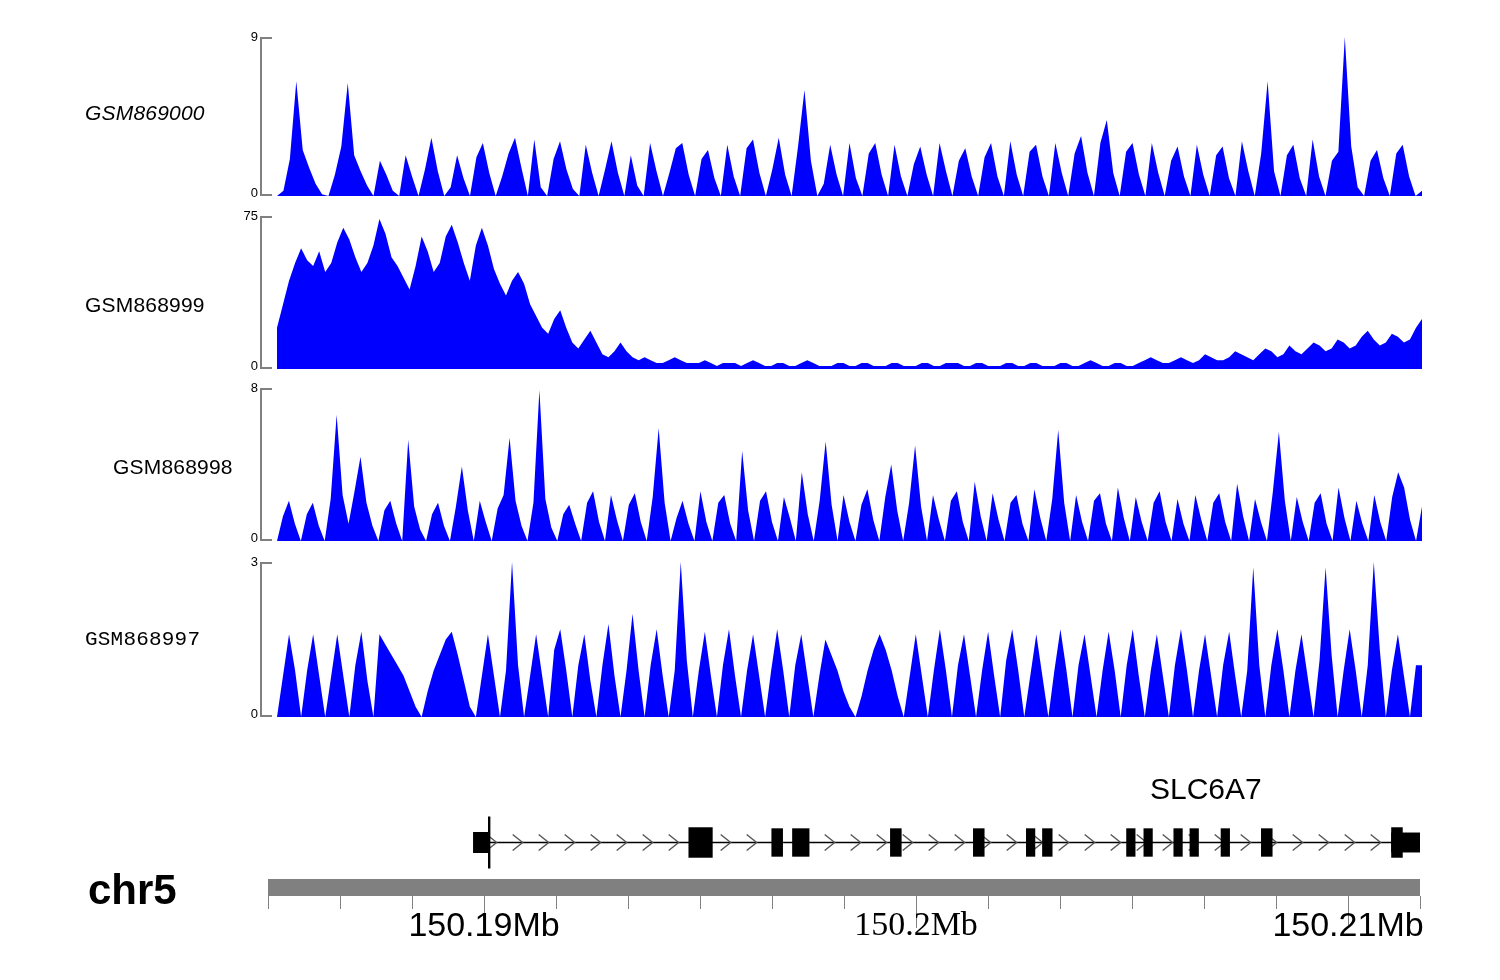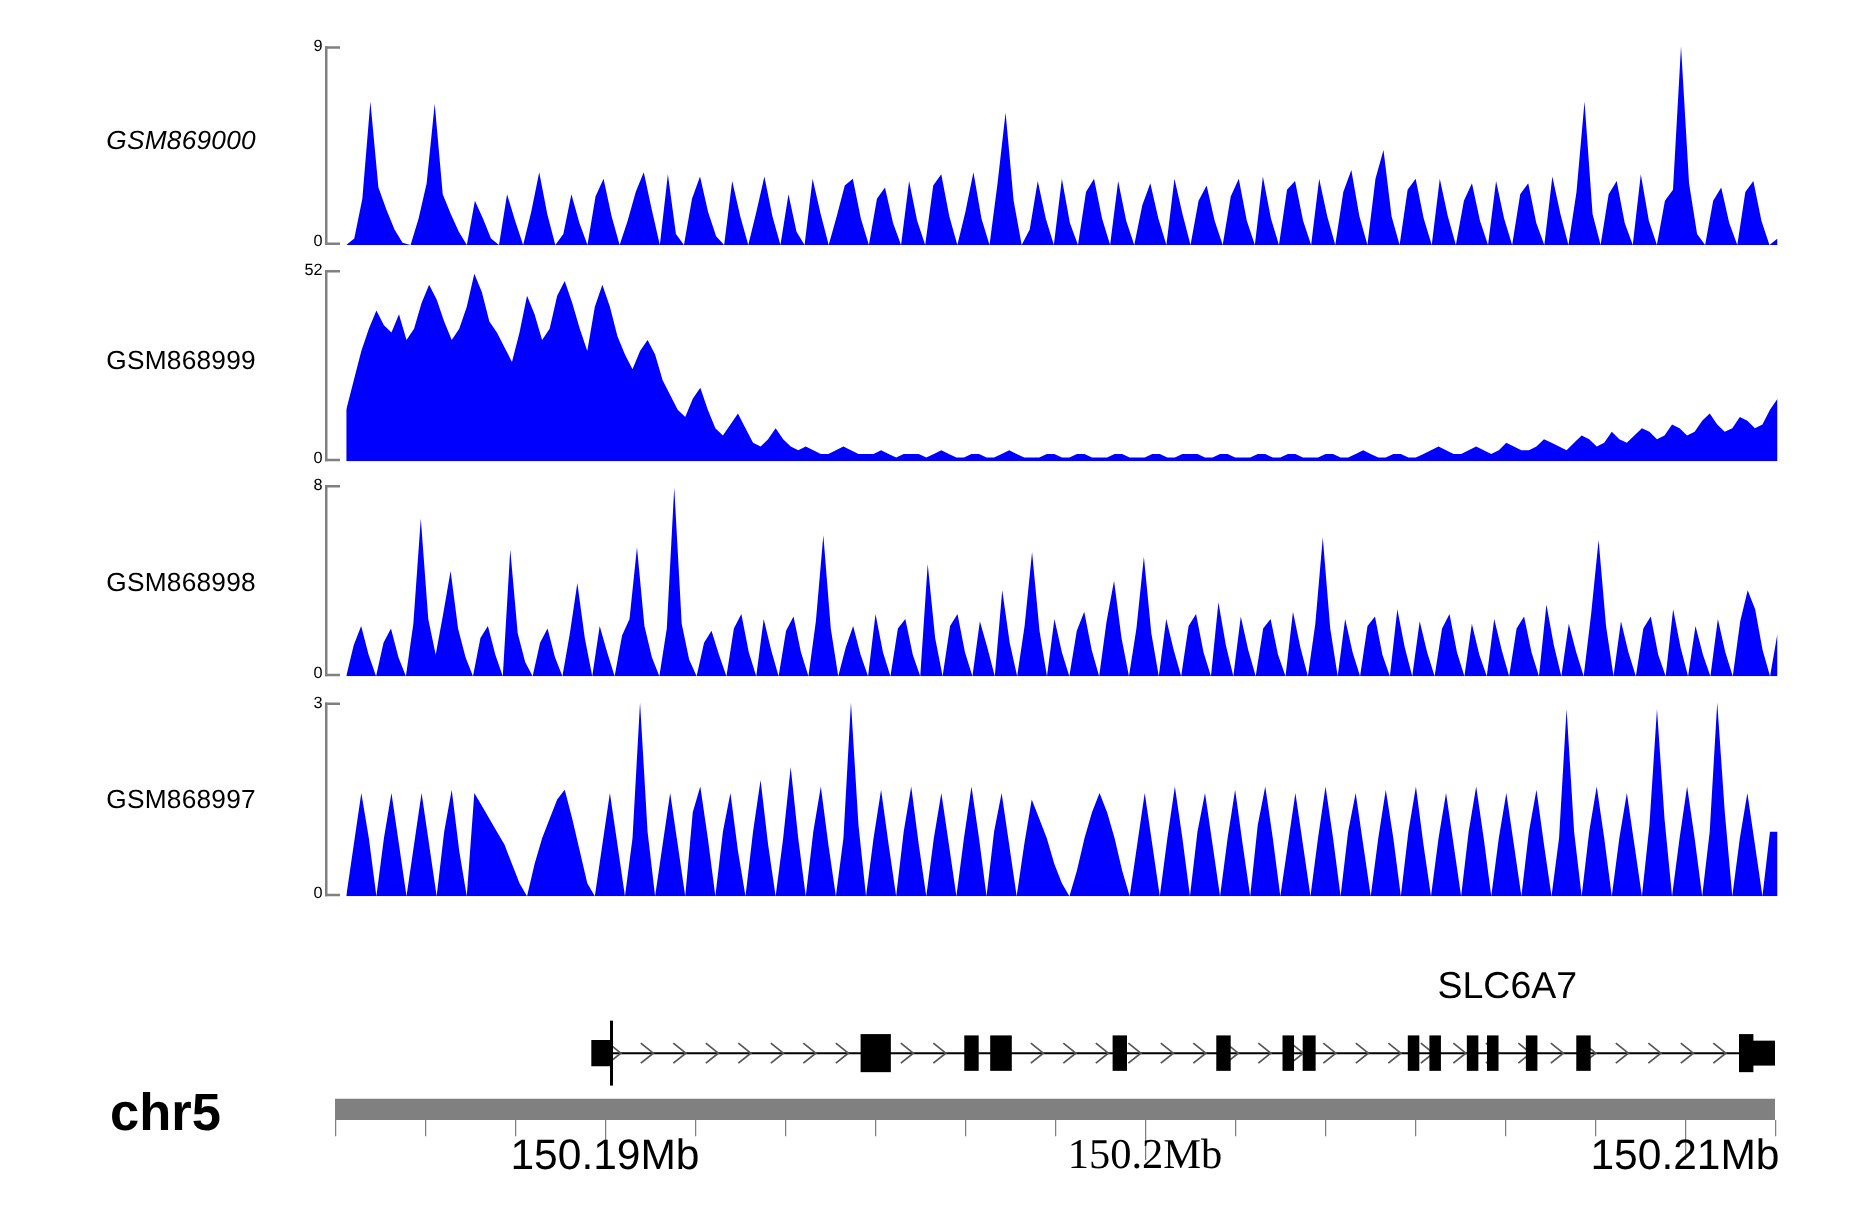--- a/index.html
+++ b/index.html
@@ -117,41 +117,41 @@
     <div class="track-label" style="top:101px;font-style:italic;">GSM869000</div>
     <div class="axis-max" style="left:218px;top:29px;">9</div>
     <div class="axis-min" style="left:218px;top:185px;">0</div>
     <div class="axis-bracket" style="left:260px;top:37px;height:159px;"></div>
     <svg class="plot-svg" style="left:277px;top:37px;" width="1145" height="159" viewBox="0 0 1145 159" preserveAspectRatio="none">
         <path d="M 0 159 L 0.00 159.00 L 6.43 153.70 L 12.87 121.90 L 19.30 44.17 L 25.73 113.07 L 32.16 130.73 L 38.60 146.63 L 45.03 157.23 L 51.46 159.00 L 57.89 137.80 L 64.33 109.53 L 70.76 45.93 L 77.19 118.37 L 83.62 134.27 L 90.06 148.40 L 96.49 159.00 L 102.92 123.67 L 109.35 137.80 L 115.79 153.70 L 122.22 159.00 L 128.65 118.37 L 135.08 139.57 L 141.52 159.00 L 147.95 132.50 L 154.38 100.70 L 160.81 134.27 L 167.25 159.00 L 173.68 150.17 L 180.11 118.37 L 186.54 141.33 L 192.98 159.00 L 199.41 120.13 L 205.84 106.00 L 212.28 136.03 L 218.71 159.00 L 225.14 139.57 L 231.57 116.60 L 238.01 100.70 L 244.44 130.73 L 250.87 159.00 L 257.30 102.47 L 263.74 150.17 L 270.17 159.00 L 276.60 121.90 L 283.03 104.23 L 289.47 132.50 L 295.90 151.93 L 302.33 159.00 L 308.76 107.77 L 315.20 136.03 L 321.63 159.00 L 328.06 132.50 L 334.49 104.23 L 340.93 136.03 L 347.36 159.00 L 353.79 118.37 L 360.22 148.40 L 366.66 159.00 L 373.09 106.00 L 379.52 134.27 L 385.96 159.00 L 392.39 136.03 L 398.82 111.30 L 405.25 106.00 L 411.69 137.80 L 418.12 159.00 L 424.55 121.90 L 430.98 113.07 L 437.42 141.33 L 443.85 159.00 L 450.28 107.77 L 456.71 139.57 L 463.15 159.00 L 469.58 111.30 L 476.01 102.47 L 482.44 136.03 L 488.88 159.00 L 495.31 132.50 L 501.74 100.70 L 508.17 137.80 L 514.61 159.00 L 521.04 109.53 L 527.47 53.00 L 533.90 123.67 L 540.34 159.00 L 546.77 146.63 L 553.20 107.77 L 559.63 137.80 L 566.07 159.00 L 572.50 106.00 L 578.93 141.33 L 585.37 159.00 L 591.80 116.60 L 598.23 106.00 L 604.66 137.80 L 611.10 159.00 L 617.53 107.77 L 623.96 139.57 L 630.39 159.00 L 636.83 127.20 L 643.26 109.53 L 649.69 137.80 L 656.12 159.00 L 662.56 106.00 L 668.99 134.27 L 675.42 159.00 L 681.85 123.67 L 688.29 111.30 L 694.72 139.57 L 701.15 159.00 L 707.58 120.13 L 714.02 106.00 L 720.45 139.57 L 726.88 159.00 L 733.31 104.23 L 739.75 137.80 L 746.18 159.00 L 752.61 114.83 L 759.04 107.77 L 765.48 139.57 L 771.91 159.00 L 778.34 106.00 L 784.78 136.03 L 791.21 159.00 L 797.64 116.60 L 804.07 98.93 L 810.51 136.03 L 816.94 159.00 L 823.37 106.00 L 829.80 83.03 L 836.24 136.03 L 842.67 159.00 L 849.10 114.83 L 855.53 106.00 L 861.97 137.80 L 868.40 159.00 L 874.83 106.00 L 881.26 136.03 L 887.70 159.00 L 894.13 123.67 L 900.56 109.53 L 906.99 139.57 L 913.43 159.00 L 919.86 107.77 L 926.29 137.80 L 932.72 159.00 L 939.16 118.37 L 945.59 109.53 L 952.02 141.33 L 958.46 159.00 L 964.89 104.23 L 971.32 134.27 L 977.75 159.00 L 984.19 116.60 L 990.62 44.17 L 997.05 134.27 L 1003.48 159.00 L 1009.92 118.37 L 1016.35 107.77 L 1022.78 141.33 L 1029.21 159.00 L 1035.65 102.47 L 1042.08 139.57 L 1048.51 159.00 L 1054.94 123.67 L 1061.38 114.83 L 1067.81 0.00 L 1074.24 109.53 L 1080.67 150.17 L 1087.11 159.00 L 1093.54 123.67 L 1099.97 113.07 L 1106.40 141.33 L 1112.84 159.00 L 1119.27 116.60 L 1125.70 107.77 L 1132.13 139.57 L 1138.57 159.00 L 1145.00 153.70 L 1145 159 Z" fill="#0000ff" stroke="none"></path>
       </svg>
   </div>
 
   <div class="track" style="top:205px;height:175px;">
-    <div class="track-label" style="top:72px;">GSM868999</div>
-    <div class="axis-max" style="left:218px;top:3px;">52</div>
+    <div class="track-label" style="top:88px;">GSM868999</div>
+    <div class="axis-max" style="left:218px;top:3px;">75</div>
     <div class="axis-min" style="left:218px;top:153px;">0</div>
     <div class="axis-bracket" style="left:260px;top:11px;height:153px;"></div>
     <svg class="plot-svg" style="left:277px;top:11px;" width="1145" height="153" viewBox="0 0 1145 153" preserveAspectRatio="none">
         <path d="M 0 153 L 0.00 111.81 L 6.03 88.27 L 12.05 64.73 L 18.08 47.08 L 24.11 32.37 L 30.13 44.13 L 36.16 50.02 L 42.18 35.31 L 48.21 55.90 L 54.24 47.08 L 60.26 26.48 L 66.29 11.77 L 72.32 23.54 L 78.34 41.19 L 84.37 55.90 L 90.39 47.08 L 96.42 29.42 L 102.45 2.94 L 108.47 17.65 L 114.50 41.19 L 120.53 50.02 L 126.55 61.79 L 132.58 73.56 L 138.61 50.02 L 144.63 20.60 L 150.66 35.31 L 156.68 55.90 L 162.71 47.08 L 168.74 20.60 L 174.76 8.83 L 180.79 26.48 L 186.82 47.08 L 192.84 64.73 L 198.87 29.42 L 204.89 11.77 L 210.92 29.42 L 216.95 52.96 L 222.97 67.67 L 229.00 79.44 L 235.03 64.73 L 241.05 55.90 L 247.08 67.67 L 253.11 88.27 L 259.13 100.04 L 265.16 111.81 L 271.18 117.69 L 277.21 102.98 L 283.24 94.15 L 289.26 111.81 L 295.29 126.52 L 301.32 132.40 L 307.34 123.58 L 313.37 114.75 L 319.39 126.52 L 325.42 138.29 L 331.45 141.23 L 337.47 135.35 L 343.50 126.52 L 349.53 135.35 L 355.55 141.23 L 361.58 144.17 L 367.61 141.23 L 373.63 144.17 L 379.66 147.12 L 385.68 147.12 L 391.71 144.17 L 397.74 141.23 L 403.76 144.17 L 409.79 147.12 L 415.82 147.12 L 421.84 147.12 L 427.87 144.17 L 433.89 147.12 L 439.92 150.06 L 445.95 147.12 L 451.97 147.12 L 458.00 147.12 L 464.03 150.06 L 470.05 147.12 L 476.08 144.17 L 482.11 147.12 L 488.13 150.06 L 494.16 150.06 L 500.18 147.12 L 506.21 147.12 L 512.24 150.06 L 518.26 150.06 L 524.29 147.12 L 530.32 144.17 L 536.34 147.12 L 542.37 150.06 L 548.39 150.06 L 554.42 150.06 L 560.45 147.12 L 566.47 147.12 L 572.50 150.06 L 578.53 150.06 L 584.55 147.12 L 590.58 147.12 L 596.61 150.06 L 602.63 150.06 L 608.66 150.06 L 614.68 147.12 L 620.71 147.12 L 626.74 150.06 L 632.76 150.06 L 638.79 150.06 L 644.82 147.12 L 650.84 147.12 L 656.87 150.06 L 662.89 150.06 L 668.92 147.12 L 674.95 147.12 L 680.97 147.12 L 687.00 150.06 L 693.03 150.06 L 699.05 147.12 L 705.08 147.12 L 711.11 150.06 L 717.13 150.06 L 723.16 150.06 L 729.18 147.12 L 735.21 147.12 L 741.24 150.06 L 747.26 150.06 L 753.29 147.12 L 759.32 147.12 L 765.34 150.06 L 771.37 150.06 L 777.39 150.06 L 783.42 147.12 L 789.45 147.12 L 795.47 150.06 L 801.50 150.06 L 807.53 147.12 L 813.55 144.17 L 819.58 147.12 L 825.61 150.06 L 831.63 150.06 L 837.66 147.12 L 843.68 147.12 L 849.71 150.06 L 855.74 150.06 L 861.76 147.12 L 867.79 144.17 L 873.82 141.23 L 879.84 144.17 L 885.87 147.12 L 891.89 147.12 L 897.92 144.17 L 903.95 141.23 L 909.97 144.17 L 916.00 147.12 L 922.03 144.17 L 928.05 138.29 L 934.08 141.23 L 940.11 144.17 L 946.13 144.17 L 952.16 141.23 L 958.18 135.35 L 964.21 138.29 L 970.24 141.23 L 976.26 144.17 L 982.29 138.29 L 988.32 132.40 L 994.34 135.35 L 1000.37 141.23 L 1006.39 138.29 L 1012.42 129.46 L 1018.45 135.35 L 1024.47 138.29 L 1030.50 132.40 L 1036.53 126.52 L 1042.55 129.46 L 1048.58 135.35 L 1054.61 132.40 L 1060.63 123.58 L 1066.66 126.52 L 1072.68 132.40 L 1078.71 129.46 L 1084.74 120.63 L 1090.76 114.75 L 1096.79 123.58 L 1102.82 129.46 L 1108.84 126.52 L 1114.87 117.69 L 1120.89 120.63 L 1126.92 126.52 L 1132.95 123.58 L 1138.97 111.81 L 1145.00 102.98 L 1145 153 Z" fill="#0000ff" stroke="none"></path>
       </svg>
   </div>
 
   <div class="track" style="top:380px;height:172px;">
-    <div class="track-label" style="top:75px;">GSM868998</div>
+    <div class="track-label" style="top:75px;margin-left:28px;">GSM868998</div>
     <div class="axis-max" style="left:218px;top:0px;">8</div>
     <div class="axis-min" style="left:218px;top:150px;">0</div>
     <div class="axis-bracket" style="left:260px;top:8px;height:153px;"></div>
     <svg class="plot-svg" style="left:277px;top:8px;" width="1145" height="153" viewBox="0 0 1145 153" preserveAspectRatio="none">
         <path d="M 0 153 L 0.00 153.00 L 5.96 128.14 L 11.93 112.84 L 17.89 135.79 L 23.85 153.00 L 29.82 126.22 L 35.78 114.75 L 41.74 137.70 L 47.71 153.00 L 53.67 110.92 L 59.64 26.78 L 65.60 107.10 L 71.56 135.79 L 77.53 103.28 L 83.49 68.85 L 89.45 114.75 L 95.42 137.70 L 101.38 153.00 L 107.34 122.40 L 113.31 112.84 L 119.27 135.79 L 125.23 153.00 L 131.20 51.64 L 137.16 118.57 L 143.13 141.53 L 149.09 153.00 L 155.05 126.22 L 161.02 114.75 L 166.98 137.70 L 172.94 153.00 L 178.91 118.57 L 184.87 78.41 L 190.83 122.40 L 196.80 153.00 L 202.76 112.84 L 208.72 133.88 L 214.69 153.00 L 220.65 120.49 L 226.61 107.10 L 232.58 49.72 L 238.54 112.84 L 244.51 137.70 L 250.47 153.00 L 256.43 114.75 L 262.40 1.91 L 268.36 110.92 L 274.32 139.61 L 280.29 153.00 L 286.25 126.22 L 292.21 116.66 L 298.18 135.79 L 304.14 153.00 L 310.10 114.75 L 316.07 103.28 L 322.03 133.88 L 327.99 153.00 L 333.96 107.10 L 339.92 131.96 L 345.89 153.00 L 351.85 116.66 L 357.81 105.19 L 363.78 133.88 L 369.74 153.00 L 375.70 109.01 L 381.67 40.16 L 387.63 114.75 L 393.59 153.00 L 399.56 130.05 L 405.52 112.84 L 411.48 135.79 L 417.45 153.00 L 423.41 103.28 L 429.38 133.88 L 435.34 153.00 L 441.30 114.75 L 447.27 107.10 L 453.23 135.79 L 459.19 153.00 L 465.16 63.11 L 471.12 122.40 L 477.08 153.00 L 483.05 112.84 L 489.01 103.28 L 494.97 133.88 L 500.94 153.00 L 506.90 109.01 L 512.86 130.05 L 518.83 153.00 L 524.79 84.15 L 530.76 126.22 L 536.72 153.00 L 542.68 112.84 L 548.65 53.55 L 554.61 116.66 L 560.57 153.00 L 566.54 107.10 L 572.50 133.88 L 578.46 153.00 L 584.43 116.66 L 590.39 101.36 L 596.35 131.96 L 602.32 153.00 L 608.28 109.01 L 614.24 76.50 L 620.21 122.40 L 626.17 153.00 L 632.14 114.75 L 638.10 57.38 L 644.06 118.57 L 650.03 153.00 L 655.99 107.10 L 661.95 131.96 L 667.92 153.00 L 673.88 112.84 L 679.84 103.28 L 685.81 133.88 L 691.77 153.00 L 697.73 93.71 L 703.70 128.14 L 709.66 153.00 L 715.63 105.19 L 721.59 131.96 L 727.55 153.00 L 733.52 114.75 L 739.48 107.10 L 745.44 135.79 L 751.41 153.00 L 757.37 101.36 L 763.33 130.05 L 769.30 153.00 L 775.26 110.92 L 781.22 42.08 L 787.19 114.75 L 793.15 153.00 L 799.11 107.10 L 805.08 133.88 L 811.04 153.00 L 817.01 112.84 L 822.97 105.19 L 828.93 135.79 L 834.90 153.00 L 840.86 99.45 L 846.82 130.05 L 852.79 153.00 L 858.75 109.01 L 864.71 133.88 L 870.68 153.00 L 876.64 114.75 L 882.60 103.28 L 888.57 133.88 L 894.53 153.00 L 900.49 110.92 L 906.46 135.79 L 912.42 153.00 L 918.39 107.10 L 924.35 131.96 L 930.31 153.00 L 936.28 114.75 L 942.24 105.19 L 948.20 133.88 L 954.17 153.00 L 960.13 95.63 L 966.09 128.14 L 972.06 153.00 L 978.02 110.92 L 983.98 133.88 L 989.95 153.00 L 995.91 103.28 L 1001.88 43.99 L 1007.84 112.84 L 1013.80 153.00 L 1019.77 109.01 L 1025.73 133.88 L 1031.69 153.00 L 1037.66 114.75 L 1043.62 105.19 L 1049.58 135.79 L 1055.55 153.00 L 1061.51 99.45 L 1067.47 130.05 L 1073.44 153.00 L 1079.40 112.84 L 1085.36 135.79 L 1091.33 153.00 L 1097.29 107.10 L 1103.26 133.88 L 1109.22 153.00 L 1115.18 109.01 L 1121.15 84.15 L 1127.11 99.45 L 1133.07 131.96 L 1139.04 153.00 L 1145.00 118.57 L 1145 153 Z" fill="#0000ff" stroke="none"></path>
       </svg>
   </div>
 
   <div class="track" style="top:552px;height:175px;">
-    <div class="track-label" style="top:76px;">GSM868997</div>
+    <div class="track-label" style="top:76px;font-family:Liberation Mono, monospace;">GSM868997</div>
     <div class="axis-max" style="left:218px;top:2px;">3</div>
     <div class="axis-min" style="left:218px;top:154px;">0</div>
     <div class="axis-bracket" style="left:260px;top:10px;height:155px;"></div>
     <svg class="plot-svg" style="left:277px;top:10px;" width="1145" height="155" viewBox="0 0 1145 155" preserveAspectRatio="none">
         <path d="M 0 155 L 0.00 155.00 L 6.03 113.67 L 12.05 72.33 L 18.08 108.50 L 24.11 155.00 L 30.13 108.50 L 36.16 72.33 L 42.18 113.67 L 48.21 155.00 L 54.24 113.67 L 60.26 72.33 L 66.29 113.67 L 72.32 155.00 L 78.34 103.33 L 84.37 69.75 L 90.39 118.83 L 96.42 155.00 L 102.45 72.33 L 108.47 82.67 L 114.50 93.00 L 120.53 103.33 L 126.55 113.67 L 132.58 129.17 L 138.61 144.67 L 144.63 155.00 L 150.66 129.17 L 156.68 108.50 L 162.71 93.00 L 168.74 77.50 L 174.76 69.75 L 180.79 93.00 L 186.82 118.83 L 192.84 144.67 L 198.87 155.00 L 204.89 113.67 L 210.92 72.33 L 216.95 113.67 L 222.97 155.00 L 229.00 108.50 L 235.03 0.00 L 241.05 103.33 L 247.08 155.00 L 253.11 113.67 L 259.13 72.33 L 265.16 113.67 L 271.18 155.00 L 277.21 87.83 L 283.24 67.17 L 289.26 108.50 L 295.29 155.00 L 301.32 103.33 L 307.34 72.33 L 313.37 118.83 L 319.39 155.00 L 325.42 103.33 L 331.45 62.00 L 337.47 113.67 L 343.50 155.00 L 349.53 108.50 L 355.55 51.67 L 361.58 108.50 L 367.61 155.00 L 373.63 103.33 L 379.66 67.17 L 385.68 113.67 L 391.71 155.00 L 397.74 108.50 L 403.76 0.00 L 409.79 98.17 L 415.82 155.00 L 421.84 108.50 L 427.87 69.75 L 433.89 113.67 L 439.92 155.00 L 445.95 103.33 L 451.97 67.17 L 458.00 113.67 L 464.03 155.00 L 470.05 108.50 L 476.08 72.33 L 482.11 113.67 L 488.13 155.00 L 494.16 108.50 L 500.18 67.17 L 506.21 108.50 L 512.24 155.00 L 518.26 103.33 L 524.29 72.33 L 530.32 113.67 L 536.34 155.00 L 542.37 113.67 L 548.39 77.50 L 554.42 93.00 L 560.45 108.50 L 566.47 129.17 L 572.50 144.67 L 578.53 155.00 L 584.55 134.33 L 590.58 108.50 L 596.61 87.83 L 602.63 72.33 L 608.66 87.83 L 614.68 108.50 L 620.71 134.33 L 626.74 155.00 L 632.76 113.67 L 638.79 72.33 L 644.82 113.67 L 650.84 155.00 L 656.87 108.50 L 662.89 67.17 L 668.92 108.50 L 674.95 155.00 L 680.97 103.33 L 687.00 72.33 L 693.03 113.67 L 699.05 155.00 L 705.08 108.50 L 711.11 69.75 L 717.13 113.67 L 723.16 155.00 L 729.18 98.17 L 735.21 67.17 L 741.24 108.50 L 747.26 155.00 L 753.29 113.67 L 759.32 72.33 L 765.34 113.67 L 771.37 155.00 L 777.39 108.50 L 783.42 67.17 L 789.45 108.50 L 795.47 155.00 L 801.50 103.33 L 807.53 72.33 L 813.55 113.67 L 819.58 155.00 L 825.61 108.50 L 831.63 69.75 L 837.66 108.50 L 843.68 155.00 L 849.71 103.33 L 855.74 67.17 L 861.76 113.67 L 867.79 155.00 L 873.82 108.50 L 879.84 72.33 L 885.87 113.67 L 891.89 155.00 L 897.92 103.33 L 903.95 67.17 L 909.97 108.50 L 916.00 155.00 L 922.03 108.50 L 928.05 72.33 L 934.08 113.67 L 940.11 155.00 L 946.13 103.33 L 952.16 69.75 L 958.18 113.67 L 964.21 155.00 L 970.24 108.50 L 976.26 5.17 L 982.29 103.33 L 988.32 155.00 L 994.34 103.33 L 1000.37 67.17 L 1006.39 108.50 L 1012.42 155.00 L 1018.45 108.50 L 1024.47 72.33 L 1030.50 113.67 L 1036.53 155.00 L 1042.55 98.17 L 1048.58 5.17 L 1054.61 93.00 L 1060.63 155.00 L 1066.66 108.50 L 1072.68 67.17 L 1078.71 108.50 L 1084.74 155.00 L 1090.76 103.33 L 1096.79 0.00 L 1102.82 87.83 L 1108.84 155.00 L 1114.87 108.50 L 1120.89 72.33 L 1126.92 113.67 L 1132.95 155.00 L 1138.97 103.33 L 1145.00 103.33 L 1145 155 Z" fill="#0000ff" stroke="none"></path>
       </svg>
   </div>
 
   <div id="gene-region">
     <div class="gene-name" style="left:1150px;top:12px;">SLC6A7</div>

